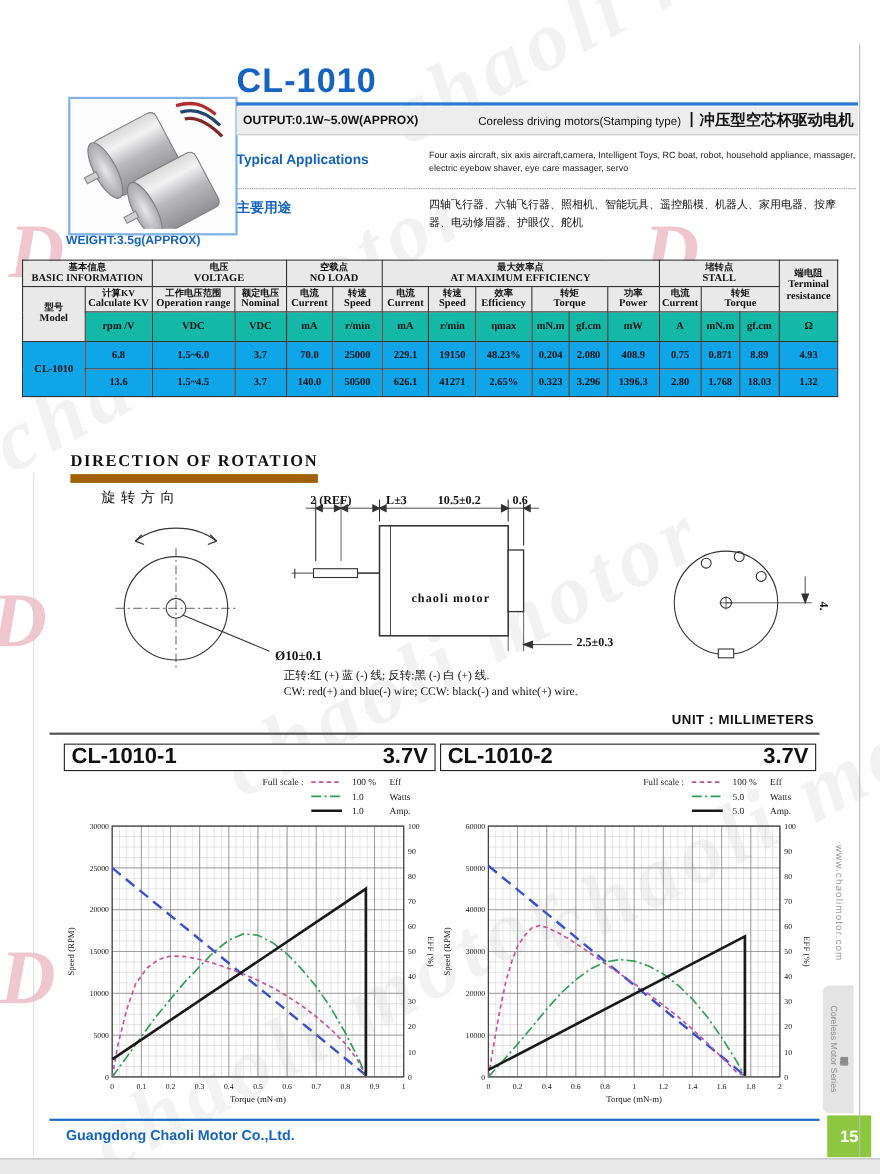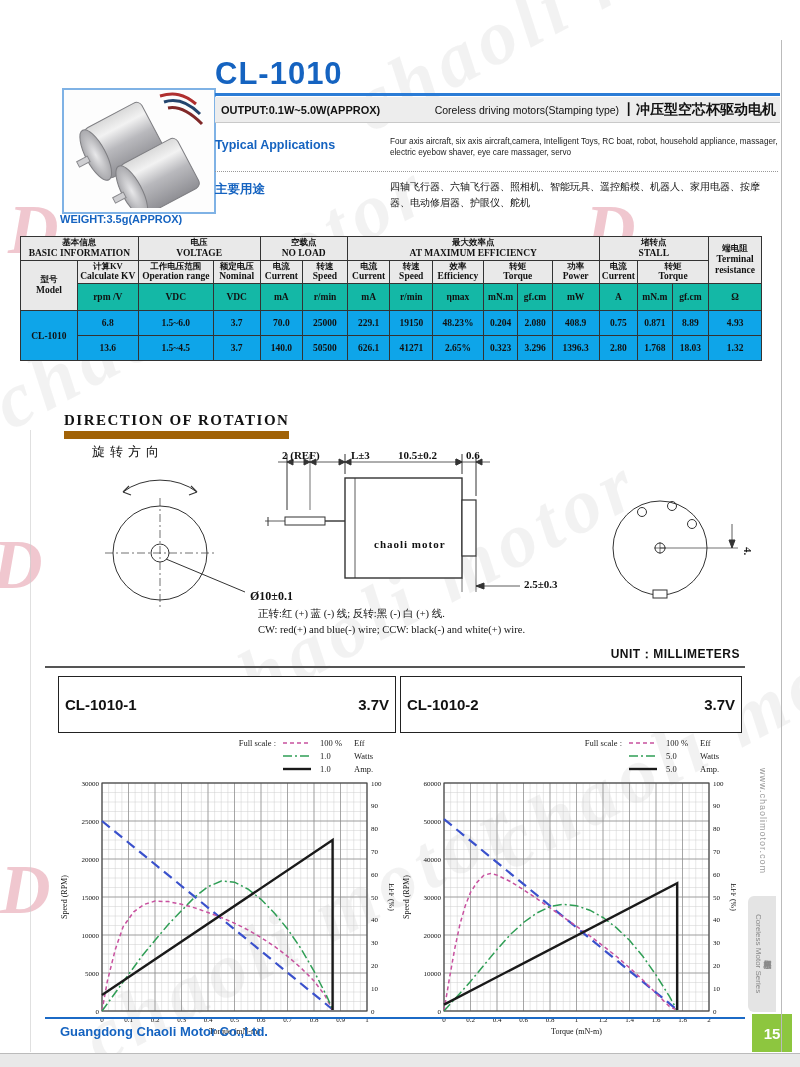--- a/index.html
+++ b/index.html
@@ -44,22 +44,22 @@
              letter-spacing:1.5px;border-bottom:8px solid #a16207;padding-bottom:2px;}
   .rot-cn{left:92px;top:443px;font-family:"Liberation Serif",serif;font-size:13px;letter-spacing:5px;}
   .dim{position:absolute;font-family:"Liberation Serif",serif;font-size:11px;font-weight:bold;white-space:nowrap;}
   .motor-lbl{left:374px;top:538px;font-family:"Liberation Serif",serif;font-size:11px;font-weight:bold;
              letter-spacing:1px;}
   .wire{position:absolute;left:258px;font-family:"Liberation Serif",serif;font-size:10.5px;white-space:nowrap;}
   .unit-note{left:560px;top:646px;width:180px;text-align:right;font-size:12px;font-weight:bold;letter-spacing:.5px;}
   .hrule{left:45px;top:666px;width:700px;height:2px;background:#555;}
   
   .chart-panel{position:absolute;top:676px;}
-  .chart-head{border:1.5px solid #222;height:23px;display:flex;align-items:center;padding:16px 6px;
-              font-size:15px;font-weight:bold;background:#fff;}
+  .chart-head{border:1.5px solid #222;height:23px;display:flex;align-items:center;padding:0 6px;
+              font-size:20px;font-weight:bold;background:#fff;}
   .chart-head .v{margin-left:auto;}
   .legend{margin:3px 8px 0 0;font-family:"Liberation Serif",serif;font-size:8.5px;color:#222;}
   .legend-row{display:flex;justify-content:flex-end;align-items:center;height:13px;}
   .legend-row .lab{margin-right:6px;}
   .legend-row svg{margin-right:8px;}
   .legend-row .val{width:34px;text-align:left;}
   .legend-row .nm{width:34px;text-align:left;}
   .axis-text{font-family:"Liberation Serif",serif;}
   
   .foot-rule{left:45px;top:1017px;width:700px;height:2px;background:#1b6ac6;}

